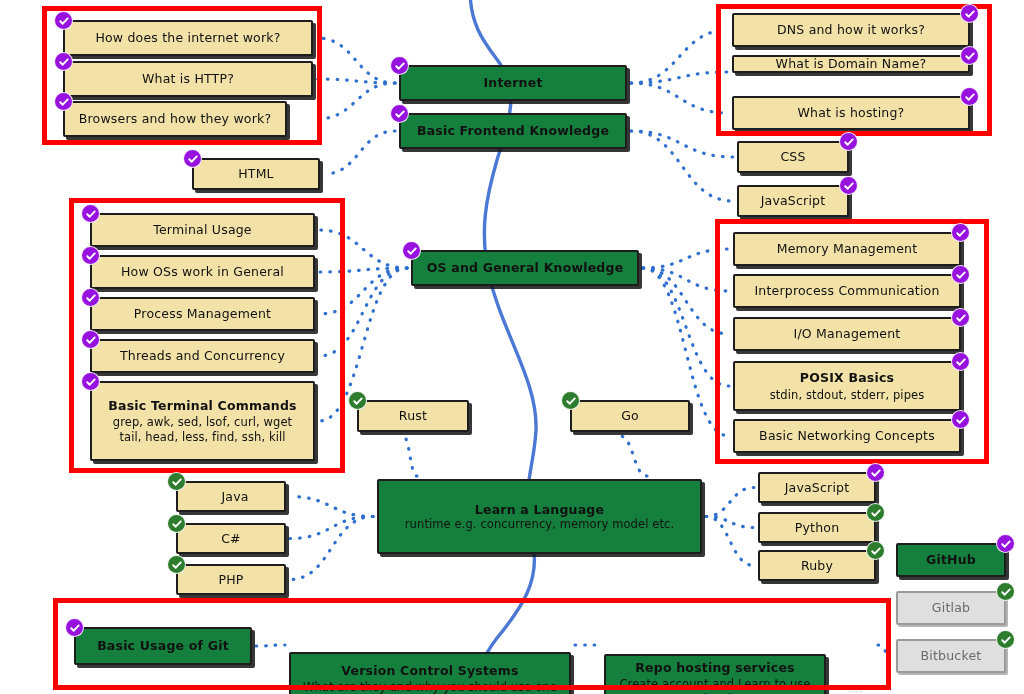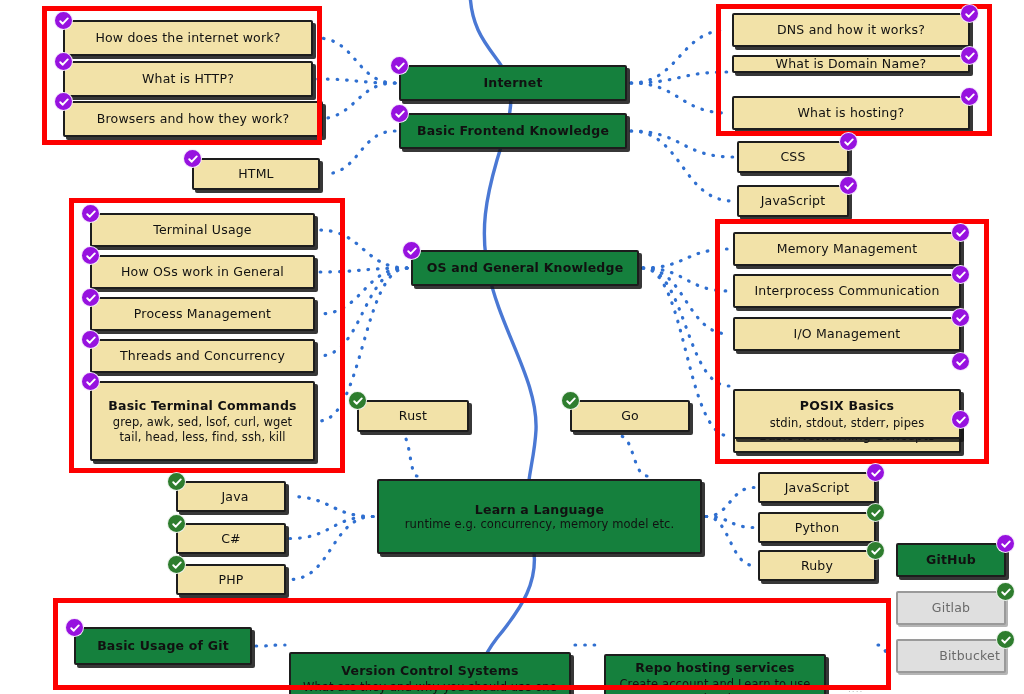--- a/index.html
+++ b/index.html
@@ -127,21 +127,21 @@
         </svg>
       </div>
       <div class="node tan" style="left: 63px; top: 61px; width: 250px; height: 36px;">
         <div class="plain">What is HTTP?</div>
       </div>
       <div class="badge purple" style="left: 54px; top: 52px;">
         <svg viewBox="0 0 16 16" aria-hidden="true">
           <path d="M3 8.4 L6.3 11.6 L13 4.6" fill="none" stroke="#ffffff" stroke-width="2.6" stroke-linecap="round" stroke-linejoin="round"></path>
         </svg>
       </div>
-      <div class="node tan" style="left: 63px; top: 101px; width: 260px; height: 36px;">
+      <div class="node tan" style="left: 63px; top: 101px; width: 224px; height: 36px;">
         <div class="plain">Browsers and how they work?</div>
       </div>
       <div class="badge purple" style="left: 54px; top: 92px;">
         <svg viewBox="0 0 16 16" aria-hidden="true">
           <path d="M3 8.4 L6.3 11.6 L13 4.6" fill="none" stroke="#ffffff" stroke-width="2.6" stroke-linecap="round" stroke-linejoin="round"></path>
         </svg>
       </div>
       <div class="node tan" style="left: 732px; top: 13px; width: 238px; height: 34px;">
         <div class="plain">DNS and how it works?</div>
       </div>
@@ -351,21 +351,21 @@
         </svg>
       </div>
       <div class="node grey" style="left: 896px; top: 591px; width: 110px; height: 34px;">
         <div class="plain">Gitlab</div>
       </div>
       <div class="badge green" style="left: 996px; top: 582px;">
         <svg viewBox="0 0 16 16" aria-hidden="true">
           <path d="M3 8.4 L6.3 11.6 L13 4.6" fill="none" stroke="#ffffff" stroke-width="2.6" stroke-linecap="round" stroke-linejoin="round"></path>
         </svg>
       </div>
-      <div class="node grey" style="left: 896px; top: 639px; width: 110px; height: 34px; align-items: flex-end;">
+      <div class="node grey" style="left: 896px; top: 639px; width: 110px; height: 34px;">
         <div class="plain">Bitbucket</div>
       </div>
       <div class="badge green" style="left: 996px; top: 630px;">
         <svg viewBox="0 0 16 16" aria-hidden="true">
           <path d="M3 8.4 L6.3 11.6 L13 4.6" fill="none" stroke="#ffffff" stroke-width="2.6" stroke-linecap="round" stroke-linejoin="round"></path>
         </svg>
       </div>
       <div class="node yellow" style="left: 74px; top: 627px; width: 178px; height: 38px;">
         <div class="title">Basic Usage of Git</div>
       </div>
@@ -377,21 +377,21 @@
       <div class="node tan" style="left: 90px; top: 381px; width: 225px; height: 80px;">
         <div class="title">Basic Terminal Commands</div>
         <div class="sub">grep, awk, sed, lsof, curl, wget</div>
         <div class="sub2">tail, head, less, find, ssh, kill</div>
       </div>
       <div class="badge purple" style="left: 81px; top: 372px;">
         <svg viewBox="0 0 16 16" aria-hidden="true">
           <path d="M3 8.4 L6.3 11.6 L13 4.6" fill="none" stroke="#ffffff" stroke-width="2.6" stroke-linecap="round" stroke-linejoin="round"></path>
         </svg>
       </div>
-      <div class="node tan" style="left: 733px; top: 361px; width: 228px; height: 50px; margin-top: 28px;">
+      <div class="node tan" style="left: 733px; top: 361px; width: 228px; height: 50px;">
         <div class="title">POSIX Basics</div>
         <div class="sub">stdin, stdout, stderr, pipes</div>
       </div>
       <div class="badge purple" style="left: 951px; top: 352px;">
         <svg viewBox="0 0 16 16" aria-hidden="true">
           <path d="M3 8.4 L6.3 11.6 L13 4.6" fill="none" stroke="#ffffff" stroke-width="2.6" stroke-linecap="round" stroke-linejoin="round"></path>
         </svg>
       </div>
       <div class="node yellow" style="left: 377px; top: 479px; width: 325px; height: 75px;">
         <div class="title">Learn a Language</div>

